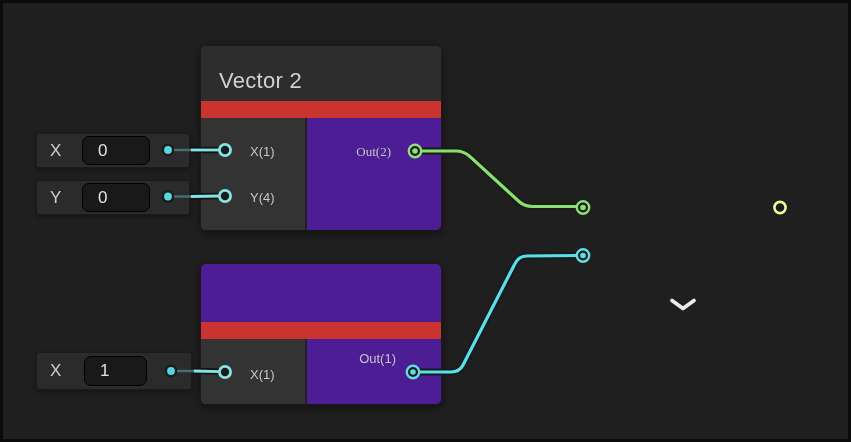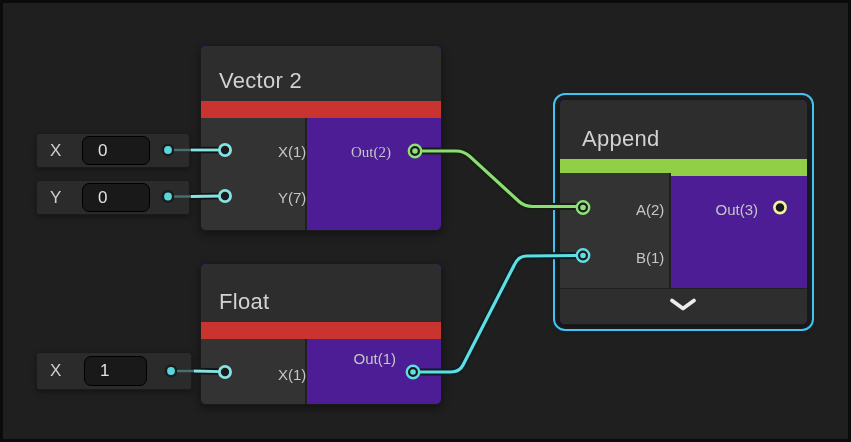--- a/index.html
+++ b/index.html
@@ -34,24 +34,23 @@
   }
   .accent-bar{position:absolute;left:0;right:0;height:17px;}
   .node-body-left{
     position:absolute;left:0;bottom:0;
     background:#333333;
     border-right:2px solid #202020;
     border-radius:0 0 0 6px;
   }
   .port-label{
     position:absolute;
-    font-size:15px;color:#c6c6c6;
+    font-size:13px;color:#c6c6c6;
     transform:translateY(-50%);
     white-space:nowrap;
-    margin-left:28px;
   }
   
   .widget{
     position:absolute;
     background:#2b2b2b;
     border:1px solid #1b1b1b;
     border-radius:3px;
     box-shadow:0 2px 5px rgba(0,0,0,.35);
     z-index:2;
   }
@@ -93,46 +92,31 @@
 
 <div id="canvas">
 
   <div class="node" style="left:197px;top:42px;width:240px;height:184px;">
     <div class="node-header" style="height:55px;">
       <span class="node-title">Vector 2</span>
     </div>
     <div class="accent-bar" style="top:55px;background:#ca3430;"></div>
     <div class="node-body-left" style="top:72px;width:104px;"></div>
     <span class="port-label" style="left:49px;top:105px;">X(1)</span>
-    <span class="port-label" style="left:49px;top:151px;">Y(7)</span>
+    <span class="port-label" style="left:49px;top:151px;">Y(4)</span>
     <span class="port-label" style="right:50px;top:106px;transform:translateY(-50%);font-family:Liberation Serif, serif;">Out(2)</span>
   </div>
 
   <div class="node" style="left:197px;top:260px;width:240px;height:140px;">
-    <div class="node-header" style="height:58px;">
-      <span class="node-title">Float</span>
-    </div>
     <div class="accent-bar" style="top:58px;background:#ca3430;"></div>
     <div class="node-body-left" style="top:75px;width:104px;"></div>
     <span class="port-label" style="left:49px;top:110px;">X(1)</span>
     <span class="port-label" style="right:45px;top:94px;transform:translateY(-50%);">Out(1)</span>
   </div>
 
-  <div class="node" style="left:556px;top:96px;width:247px;height:224px;">
-    <div class="selection-outline" style="left:-7px;top:-7px;right:-7px;bottom:-7px;"></div>
-    <div class="node-header" style="height:59px;padding-left:22px;">
-      <span class="node-title">Append</span>
-    </div>
-    <div class="accent-bar" style="top:59px;background:#90cf46;"></div>
-    <div class="node-body-left" style="top:73px;width:109px;bottom:35px;border-radius:0;"></div>
-    <span class="port-label" style="left:48px;top:109px;">A(2)</span>
-    <span class="port-label" style="left:48px;top:157px;">B(1)</span>
-    <span class="port-label" style="right:49px;top:109px;transform:translateY(-50%);">Out(3)</span>
-    <div class="chevron-row"></div>
-  </div>
 
   <div class="widget" style="left:33px;top:130px;width:152px;height:33px;">
     <span class="widget-label">X</span>
     <div class="widget-input" style="left:45px;top:2px;width:68px;height:29px;">
       <span>0</span>
     </div>
   </div>
 
   <div class="widget" style="left:33px;top:177px;width:152px;height:33px;">
     <span class="widget-label">Y</span>

